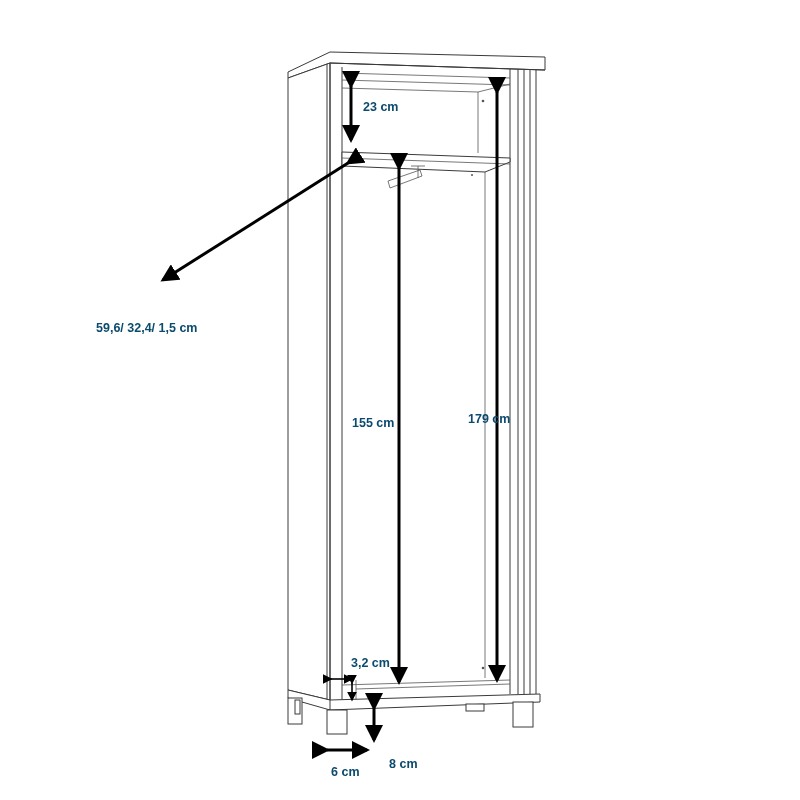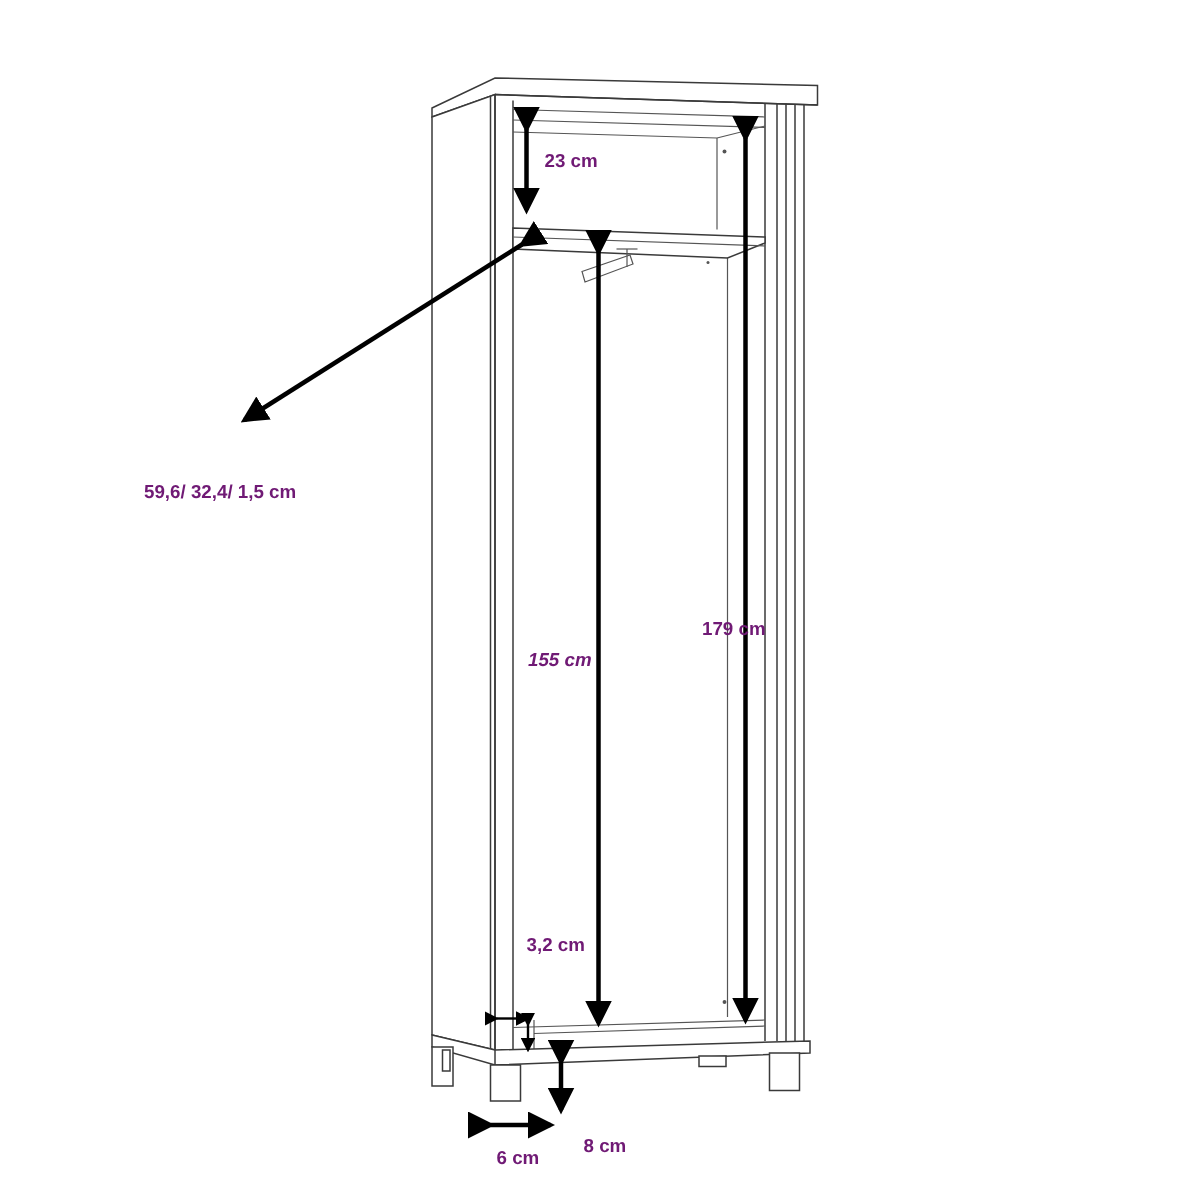--- a/index.html
+++ b/index.html
@@ -2,21 +2,21 @@
 <html><head>
 <meta charset="utf-8">
 <style>
   html, body { margin: 0; padding: 0; background: #ffffff; }
   #stage { position: relative; width: 800px; height: 800px; background: #ffffff; overflow: hidden; }
   svg { position: absolute; left: 0; top: 0; }
   .ln { stroke: #3a3a3a; stroke-width: 1; fill: none; }
   .lnt { stroke: #555555; stroke-width: 0.8; fill: none; }
   .pnl { fill: #ffffff; stroke: #3a3a3a; stroke-width: 1; }
   .arr { stroke: #000000; stroke-width: 3; fill: none; }
-  .lbl { position: absolute; font-family: "Liberation Sans", sans-serif; font-weight: bold; font-size: 12.5px; color: #701a75; white-space: nowrap; line-height: 14px; }
+  .lbl { position: absolute; font-family: "Liberation Sans", sans-serif; font-weight: bold; font-size: 12.5px; color: #0c4a6e; white-space: nowrap; line-height: 14px; }
 </style>
 </head>
 <body>
 
 <div id="stage">
   <svg width="800" height="800" viewBox="0 0 800 800">
     <defs>
       <marker id="ah" markerWidth="6" markerHeight="6" refX="5" refY="3" orient="auto" markerUnits="strokeWidth">
         <path d="M0,0 L6,3 L0,6 Z" fill="#000"></path>
       </marker>
@@ -109,18 +109,18 @@
       <line x1="352" y1="683" x2="352" y2="700" stroke="#000" stroke-width="1.6" marker-start="url(#ah)" marker-end="url(#ah)"></line>
 
       <line class="arr" x1="374" y1="708" x2="374" y2="740" marker-start="url(#ah)" marker-end="url(#ah)"></line>
 
       <line class="arr" x1="327" y1="750" x2="367" y2="750" marker-start="url(#ah)" marker-end="url(#ah)"></line>
     </g>
   </svg>
 
   <div class="lbl" style="left:363px; top:100px;">23 cm</div>
   <div class="lbl" style="left:96px; top:297px;margin-top:24px;">59,6/ 32,4/ 1,5 cm</div>
-  <div class="lbl" style="left:352px; top:433px;font-style:italic;">155 cm</div>
+  <div class="lbl" style="left:352px; top:416px;">155 cm</div>
   <div class="lbl" style="left:468px; top:412px;">179 cm</div>
-  <div class="lbl" style="left:351px; top:623px;">3,2 cm</div>
+  <div class="lbl" style="left:351px; top:656px;">3,2 cm</div>
   <div class="lbl" style="left:389px; top:721px;margin-top:36px;">8 cm</div>
   <div class="lbl" style="left:331px; top:765px;text-align:center;">6 cm</div>
 </div>
 
 </body></html>

